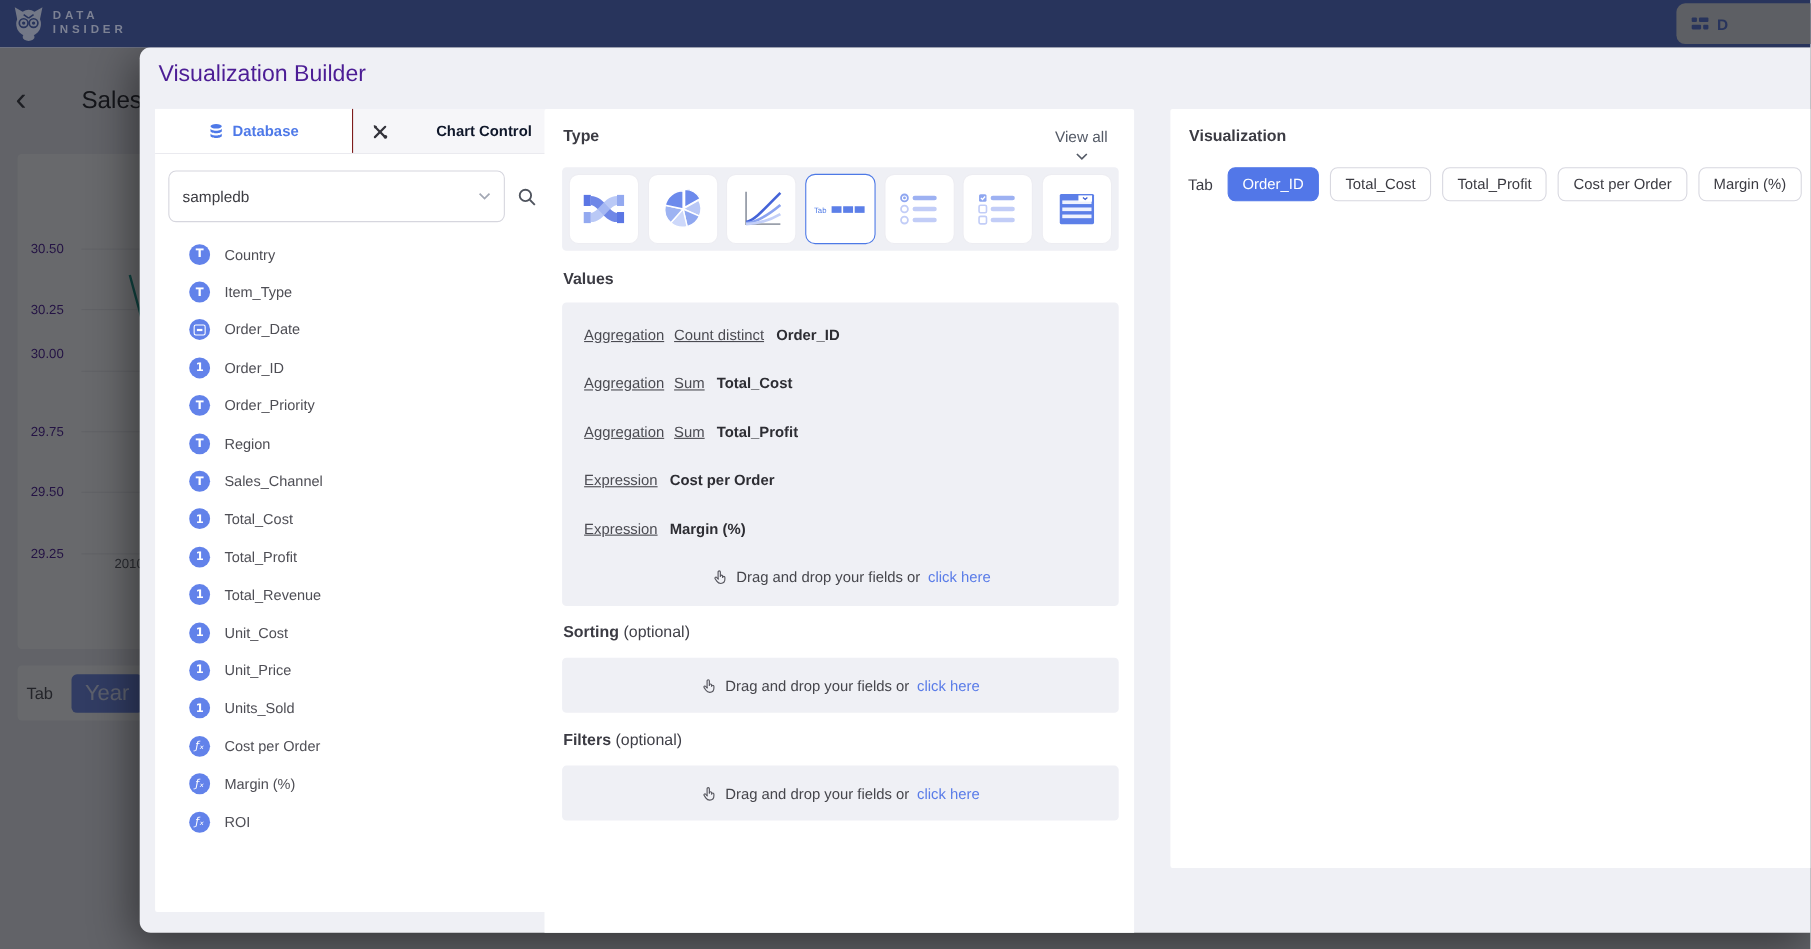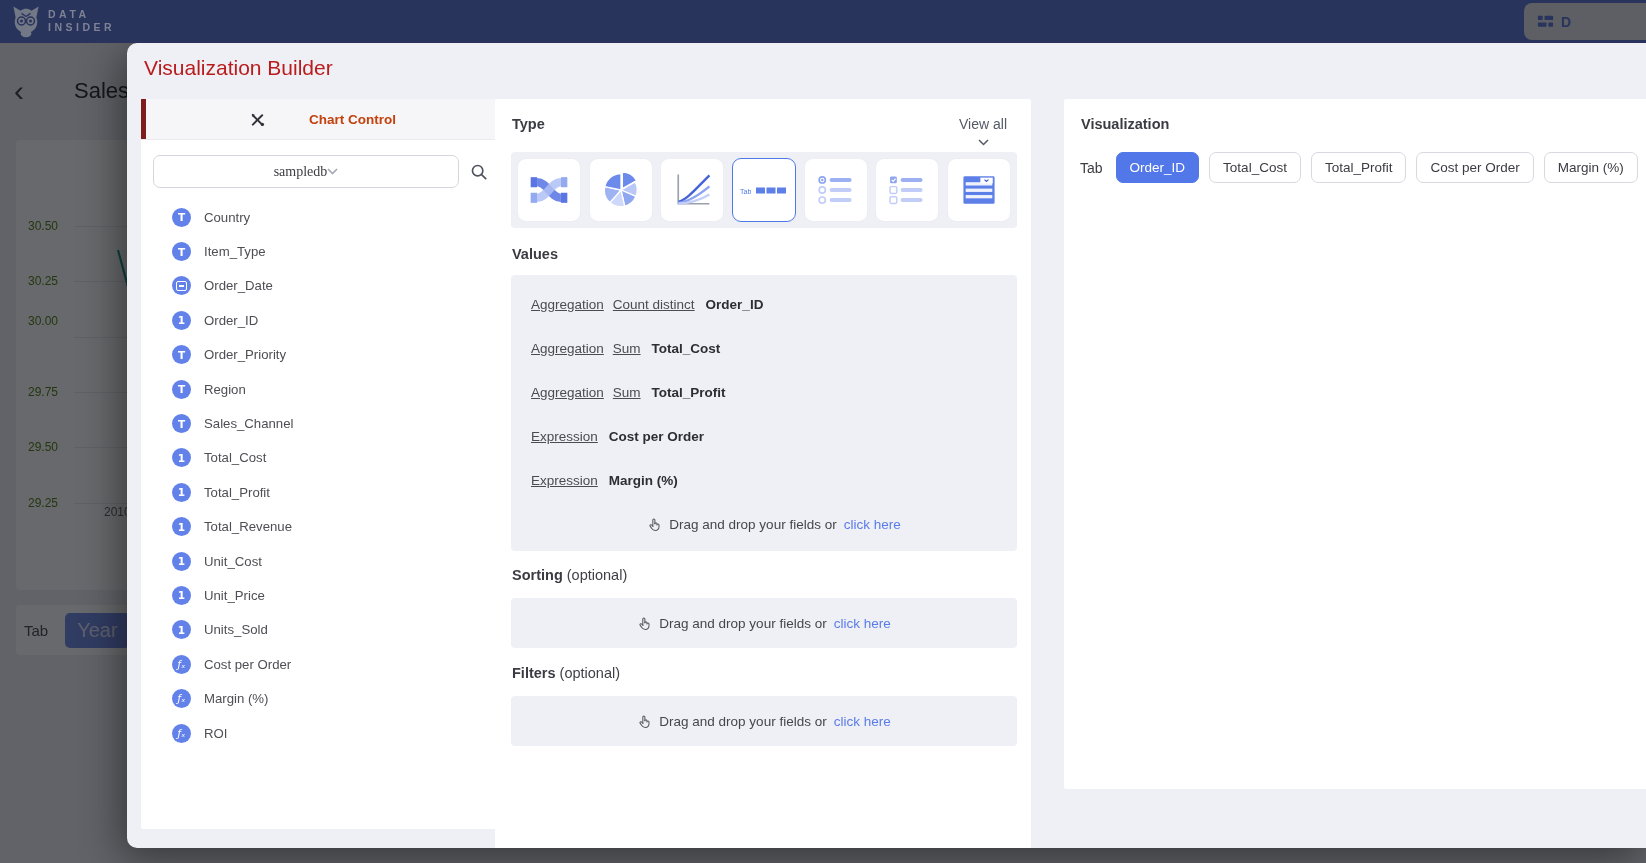--- a/index.html
+++ b/index.html
@@ -13,49 +13,49 @@
   .nav-right-btn { position:absolute; right:-18px; top:3px; width:140px; height:37px; background:#5d5f64;
     border-radius:8px; display:flex; align-items:center; gap:6px; padding-left:12px;
     color:#28345c; font-weight:bold; font-size:14px; }
 
   
   .bg-page { position:absolute; inset:43px 0 0 0; background:#eef0f4; z-index:1; }
   .bg-head { position:absolute; left:14px; top:35px; display:flex; align-items:center; gap:14px; color:#26262a; }
   .back-chevron { font-size:30px; line-height:22px; color:#3a3a40; }
   .bg-title { font-size:22px; font-weight:500;margin-left:36px; }
   .bg-chart-card { position:absolute; left:16px; top:97px; width:500px; height:450px; background:#fff; border-radius:4px; }
-  .ytick { position:absolute; width:42px; text-align:right; font-size:12px; color:#4d7c0f; }
+  .ytick { position:absolute; width:42px; text-align:right; font-size:12px; color:#4c1d95; }
   .gridline { position:absolute; left:58px; right:10px; height:1px; background:#ebebee; }
   .xtick { position:absolute; font-size:12px; color:#5c5e63; }
   .bg-bottom-card { position:absolute; left:16px; top:562px; width:500px; height:50px; background:#fff; border-radius:4px;
     display:flex; align-items:center; }
   .bg-tab-label { margin-left:8px; font-size:15px; color:#4a4a50; }
   .bg-btn { height:35px; border-radius:5px; font-size:20px; display:flex; align-items:center; padding:0 12px; }
   .bg-btn.sel { background:#6f89e6; color:#dfe6ff; margin-left:17px; }
   .bg-btn.plain { background:#fff; border:1px solid #d8d8e0; color:#3b3b42; margin-left:12px; width:60px; }
   .overlay { position:absolute; inset:43px 0 0 0; background:rgba(12,13,18,0.62); z-index:5; }
 
   
   .modal { position:absolute; left:127px; top:43px; right:0; bottom:15px; background:#eff0f5;
     border-radius:10px 0 0 10px; z-index:10; box-shadow:-6px 10px 40px rgba(0,0,0,.45); overflow:hidden; }
-  .modal-title { position:absolute; left:17px; top:13px; font-size:21px; color:#b91c1c;text-align:right; }
+  .modal-title { position:absolute; left:17px; top:13px; font-size:21px; color:#4c1d95;text-align:right; }
 
   .panel { position:absolute; top:56px; background:#fff; border-radius:2px; }
   .panel-left { left:14px; width:359px; height:730px; }
   .panel-mid { left:368px; width:536px; height:858px; }
   .panel-right { left:937px; width:600px; height:690px; }
 
   
   .tabs { display:flex; height:41px; border-bottom:1px solid #eaeaef; }
   .tab { flex:1; display:flex; align-items:center; justify-content:center; gap:7px; font-size:13.5px; font-weight:bold; cursor:pointer; }
   .tab.active { color:#4e79e8; background:#fff; }
-  .tab.inactive { color:#c2410c; background:#f6f6f9; border-left:5px solid #7f1d1d;gap:44px; }
+  .tab.inactive { color:#0f172a; background:#f6f6f9; border-left:1px solid #7f1d1d;gap:44px; }
   .ds-row { display:flex; align-items:center; margin:15px 12px 0 12px; gap:11px; }
-  .ds-select { flex:1; height:33px; border:1px solid #d6d6de; border-radius:7px; display:flex; align-items:center;
-    padding:0 12px; font-size:14px; color:#3c3c42; justify-content:center; background:#fff;font-family:Liberation Serif, serif; }
+  .ds-select { flex:1; height:47px; border:1px solid #d6d6de; border-radius:7px; display:flex; align-items:center;
+    padding:0 12px; font-size:14px; color:#3c3c42; justify-content:space-between; background:#fff; }
   .field-list { list-style:none; margin-top:12px; }
   .field-item { height:34.4px; display:flex; align-items:center; padding-left:31px; gap:13px; }
   .ficon { width:19px; height:19px; border-radius:50%; background:#6282ea; color:#fff; display:flex;
     align-items:center; justify-content:center; font-size:10.5px; font-weight:bold; position:relative; flex:0 0 19px;
     font-family:"DejaVu Sans", sans-serif; }
   .ficon-fn { font-style:italic; font-weight:normal; font-size:10px; }
   .ficon-date::before { content:""; width:9px; height:8px; border:1.4px solid #fff; border-radius:2px; display:block; }
   .ficon-date::after { content:""; position:absolute; left:7px; top:9px; width:5px; height:1.6px; background:#fff; }
   .flabel { font-size:13.2px; color:#4e4e55; }
 
@@ -154,20 +154,30 @@
   </div>
 </div>
 
 <div class="overlay"></div>
 
 <div class="modal">
   <div class="modal-title">Visualization Builder</div>
 
   <div class="panel panel-left">
     <div class="tabs">
+      <div class="tab active">
+        <span>
+          <svg width="15" height="15" viewBox="0 0 16 16" fill="#4e79e8">
+            <ellipse cx="8" cy="3" rx="5.5" ry="2.2"></ellipse>
+            <path d="M2.5 5.2c0 1.2 2.5 2.2 5.5 2.2s5.5-1 5.5-2.2v2.3c0 1.2-2.5 2.2-5.5 2.2s-5.5-1-5.5-2.2z"></path>
+            <path d="M2.5 9.8c0 1.2 2.5 2.2 5.5 2.2s5.5-1 5.5-2.2v2.3c0 1.2-2.5 2.2-5.5 2.2s-5.5-1-5.5-2.2z"></path>
+          </svg>
+        </span>
+        <span>Database</span>
+      </div>
       <div class="tab inactive">
         <span>
           <svg width="15" height="15" viewBox="0 0 16 16">
             <path d="M3 3.5 L13 13.5" stroke="#33333b" stroke-width="2.1" stroke-linecap="round"></path>
             <path d="M13 3.5 L3 13.5" stroke="#33333b" stroke-width="2.1" stroke-linecap="round"></path>
             <path d="M1.8 1.8 l3.4 1.1 -2.3 2.3 -1.1-3.4z" fill="#33333b"></path>
             <circle cx="13.2" cy="13.2" r="1.8" fill="#33333b"></circle>
           </svg>
         </span>
         <span>Chart Control</span>

